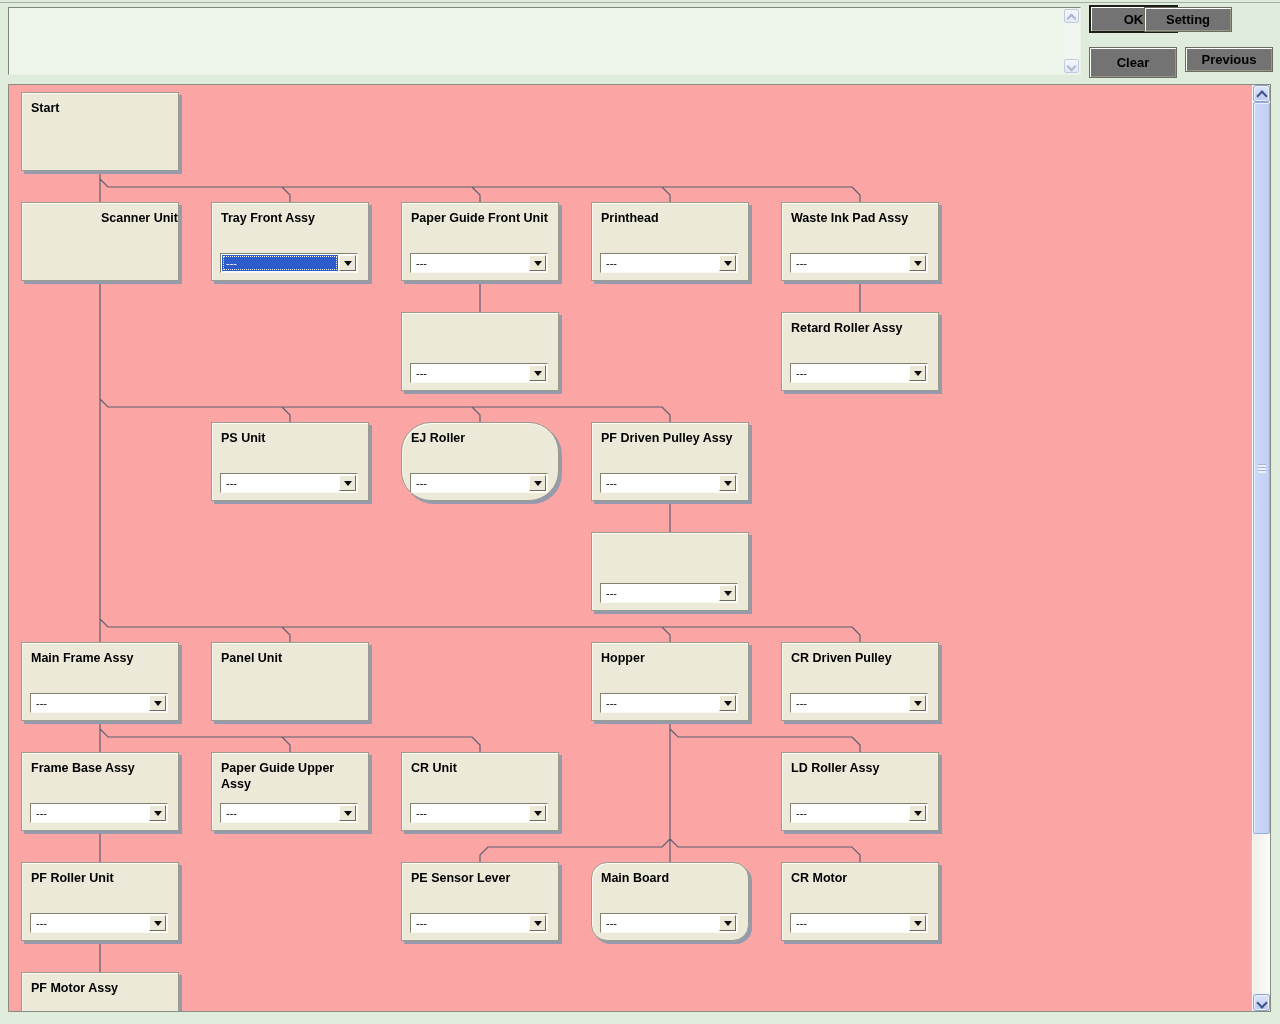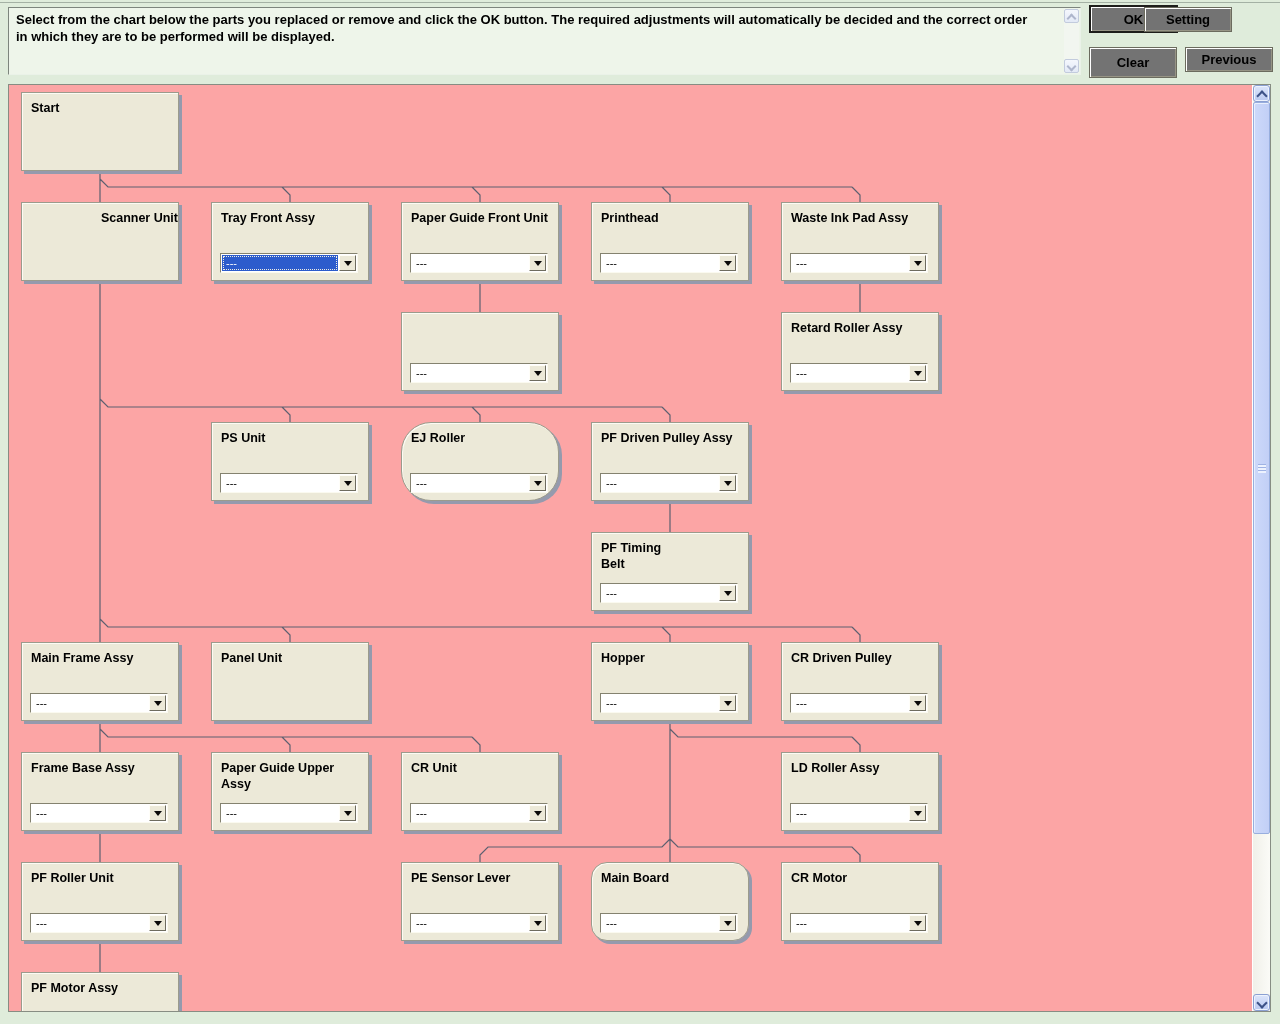--- a/index.html
+++ b/index.html
@@ -110,22 +110,20 @@
     background:repeating-linear-gradient(#9fb3e4 0 1px,#edf2fe 1px 3px);
   }
 </style>
 </head>
 <body>
 
 <div>
   <div class="topline"></div>
 
   <div class="instruction-box">
-    <div class="instruction-text">Select from the chart below the parts you replaced or remove and click the OK button. The required adjustments will automatically be decided and the correct order
-in which they are to be performed will be displayed.</div>
     <div class="mini-scroll">
       <div class="mini-btn up">
           <i></i>
         </div>
       <div class="mini-btn down">
           <i></i>
         </div>
     </div>
   </div>
 
@@ -249,22 +247,20 @@
         <div class="box" style="left: 582px; top: 337px;">
           <div class="box-label">PF Driven Pulley Assy</div>
           <div class="combo">
             <span class="combo-value">---</span>
             <span class="combo-btn">
               <i class="tri"></i>
             </span>
           </div>
         </div>
         <div class="box" style="left: 582px; top: 447px;">
-          <div class="box-label">PF Timing
-Belt</div>
           <div class="combo">
             <span class="combo-value">---</span>
             <span class="combo-btn">
               <i class="tri"></i>
             </span>
           </div>
         </div>
         <div class="box" style="left: 12px; top: 557px;">
           <div class="box-label">Main Frame Assy</div>
           <div class="combo">

